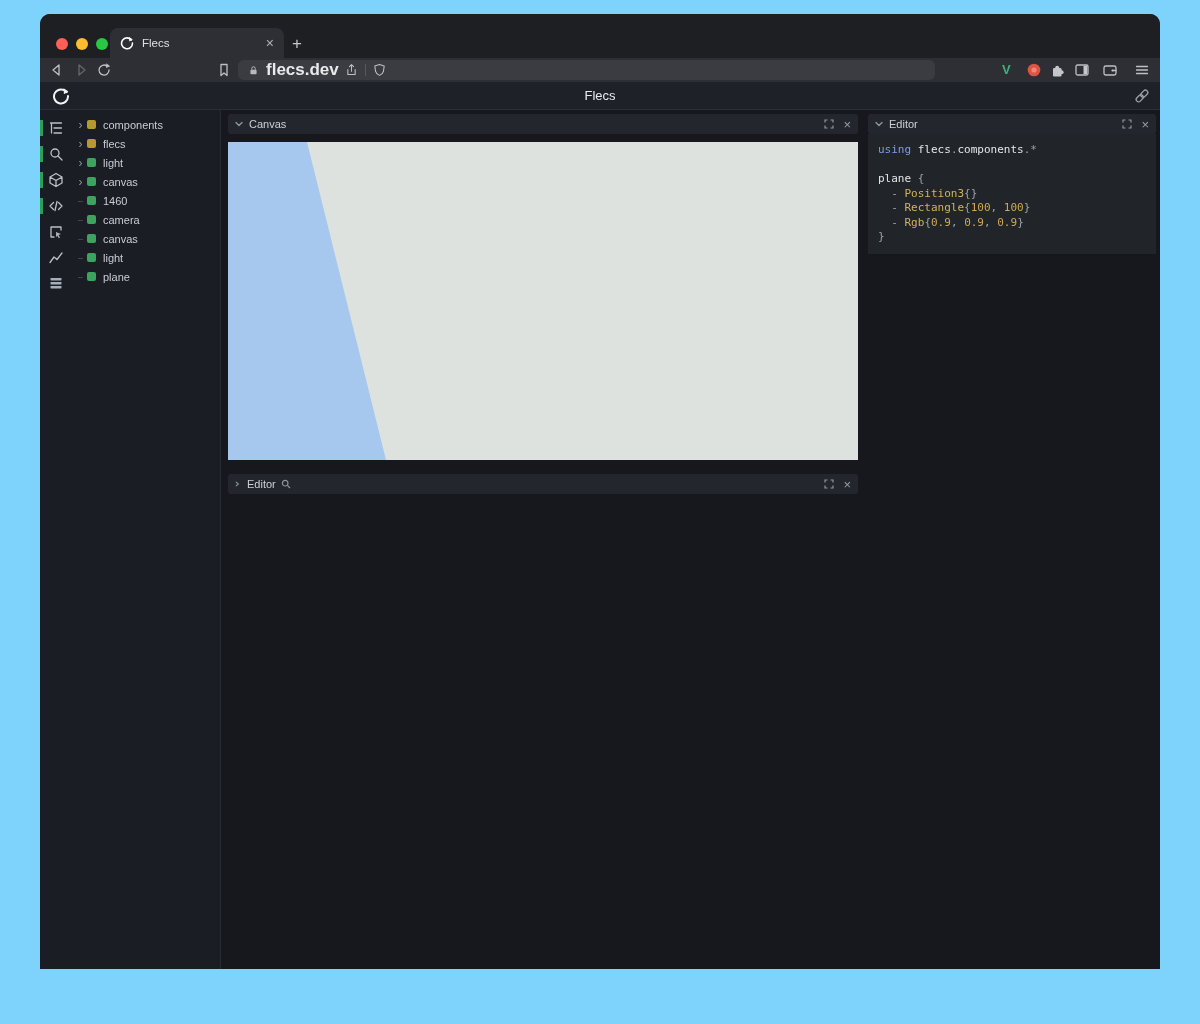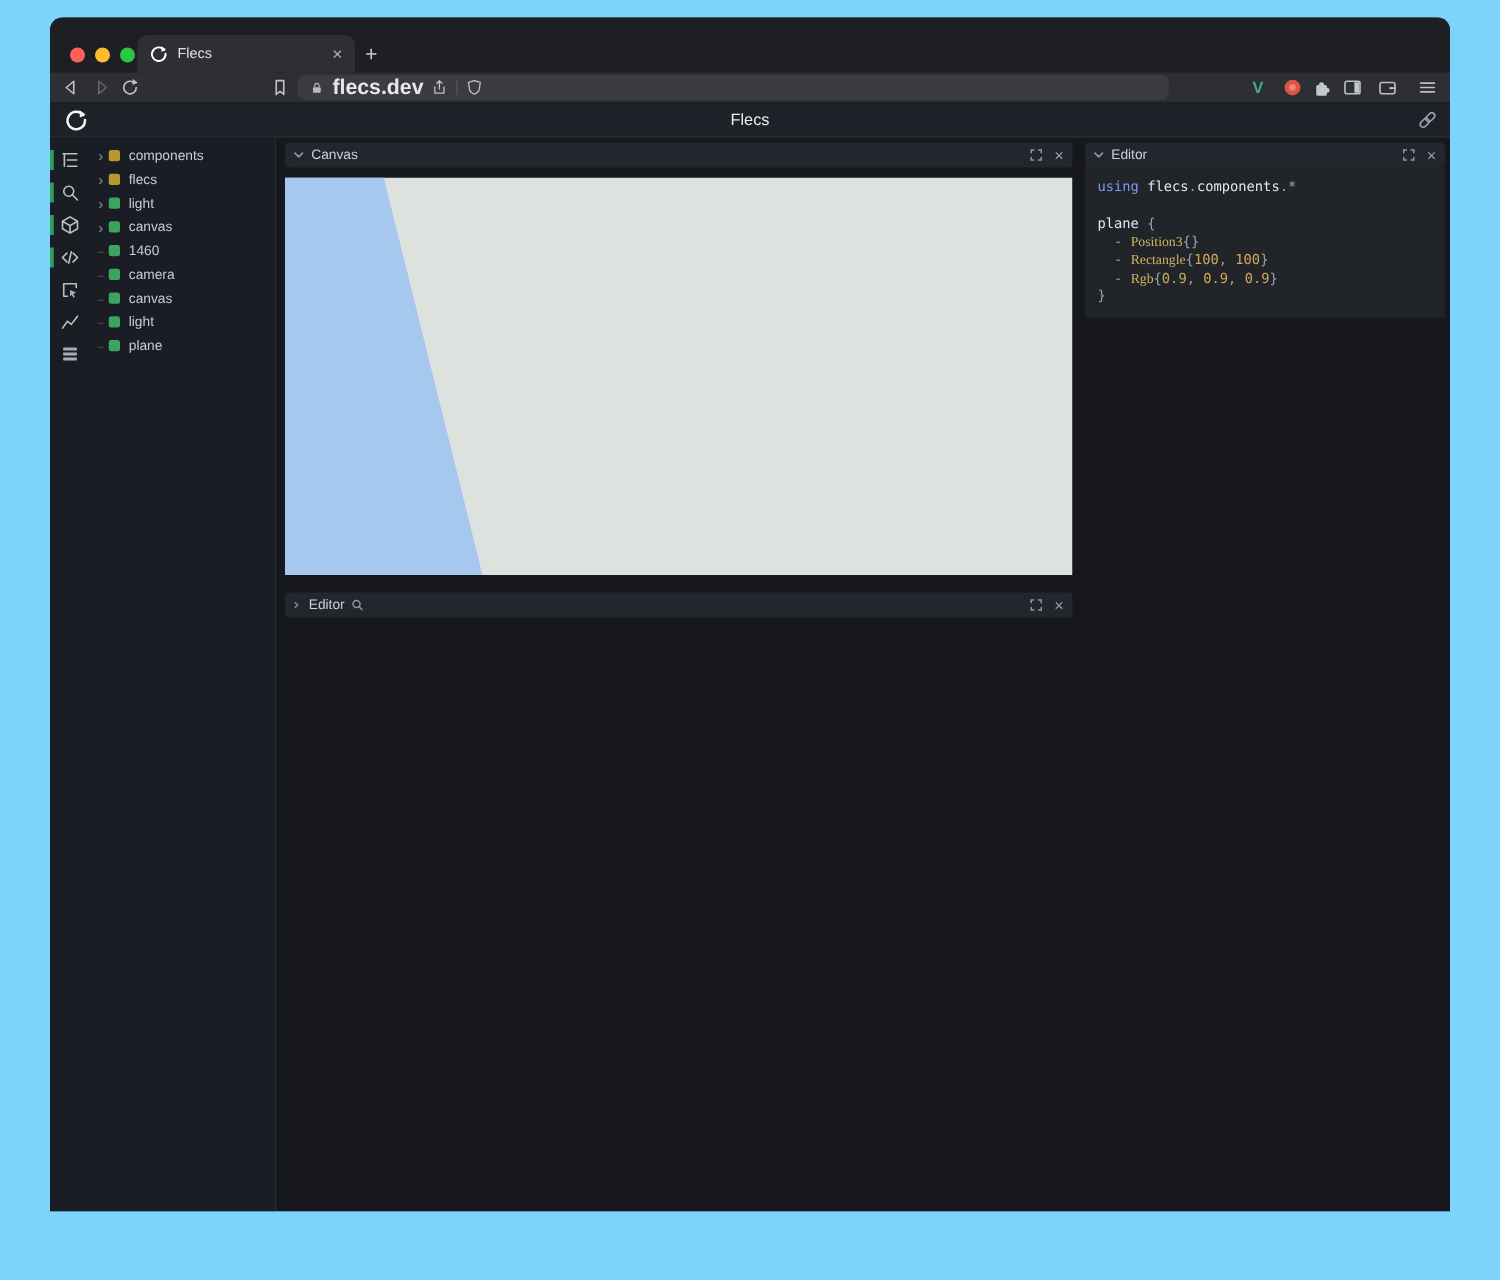--- a/index.html
+++ b/index.html
@@ -74,21 +74,21 @@
 
   .canvasview { position:absolute; left:188px; top:32px; width:630px; height:318px; display:block; }
 
   .code { position:absolute; left:828px; top:24px; width:288px; background:#212529;
           padding:9px 10px; font-family:"DejaVu Sans Mono", monospace; font-size:11px;
           line-height:14.5px; }
   .code-line { white-space:pre; }
   .tok-kw { color:var(--tok-kw); }
   .tok-id { color:var(--tok-id); }
   .tok-p  { color:var(--tok-p); }
-  .tok-comp { color:var(--tok-comp);font-family:Liberation Serif, serif; }
+  .tok-comp { color:var(--tok-comp); }
   .tok-num { color:var(--tok-num); }
 </style>
 </head>
 <body>
 
 <div class="stage">
   <div class="bwin">
 
     <div class="tabbar">
       <div class="lights">

